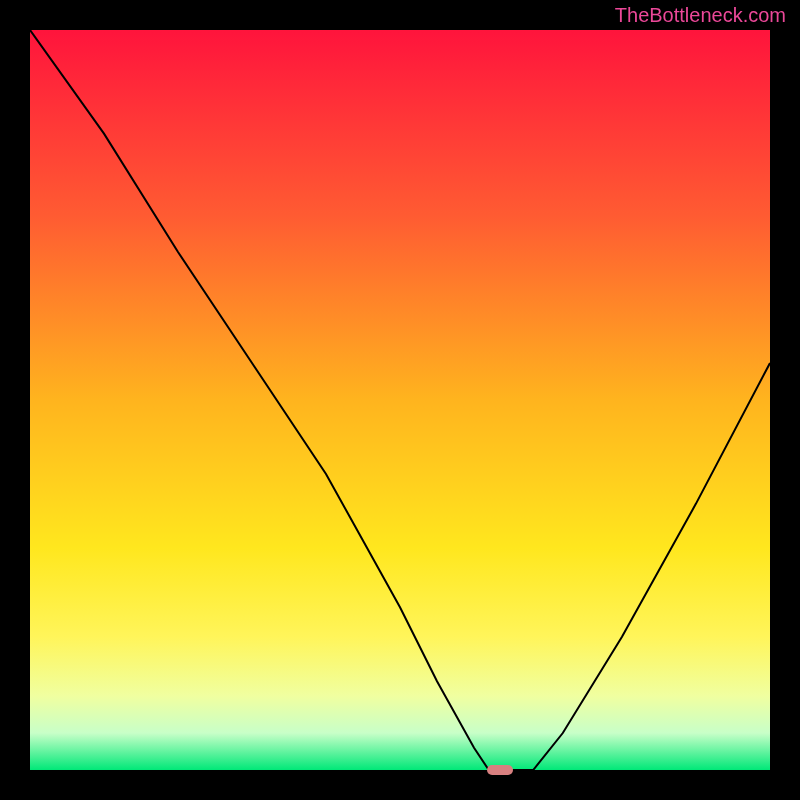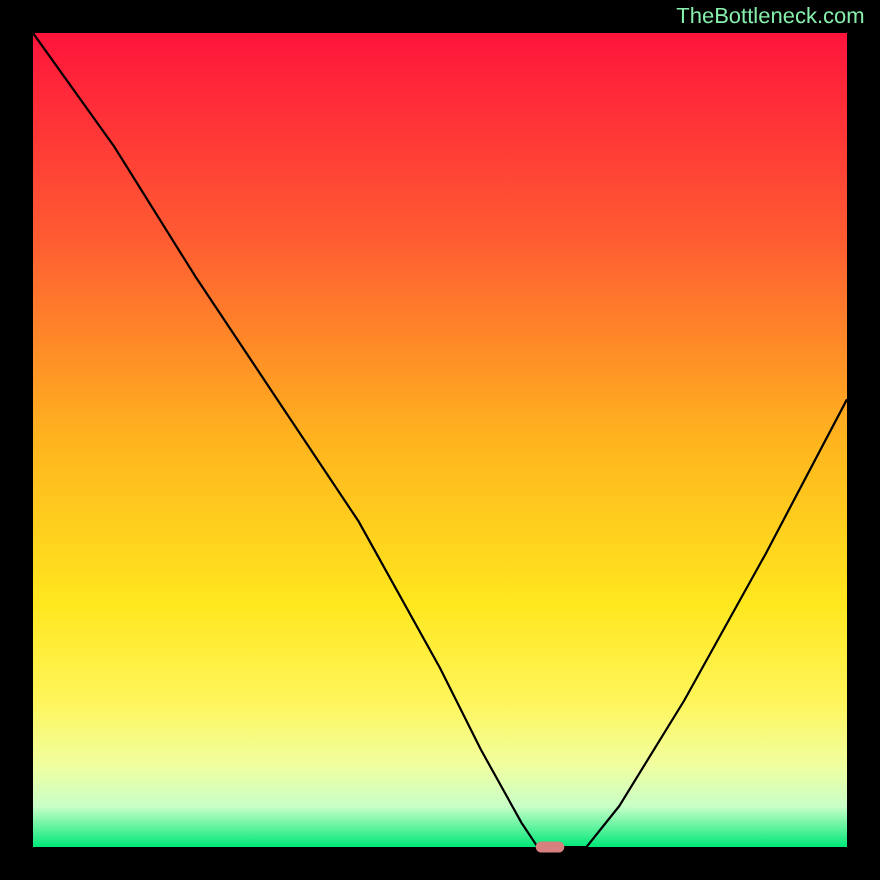--- a/index.html
+++ b/index.html
@@ -13,21 +13,21 @@
   }
   .container {
     position: relative;
     width: 800px;
     height: 800px;
   }
   .watermark {
     position: absolute;
     top: 4px;
     right: 14px;
-    color: #86efac;
+    color: #ec4899;
     font-size: 20px;
     z-index: 10;
   }
   .plot-area {
     position: absolute;
     left: 30px;
     top: 30px;
     width: 740px;
     height: 740px;
     background: linear-gradient(to bottom,

